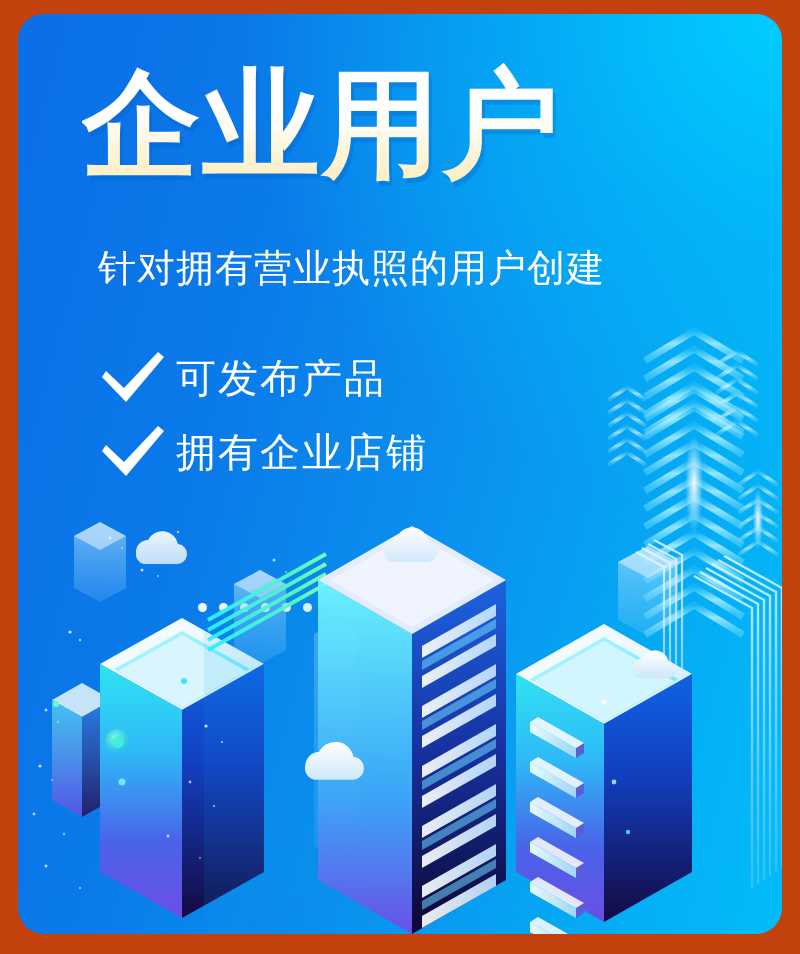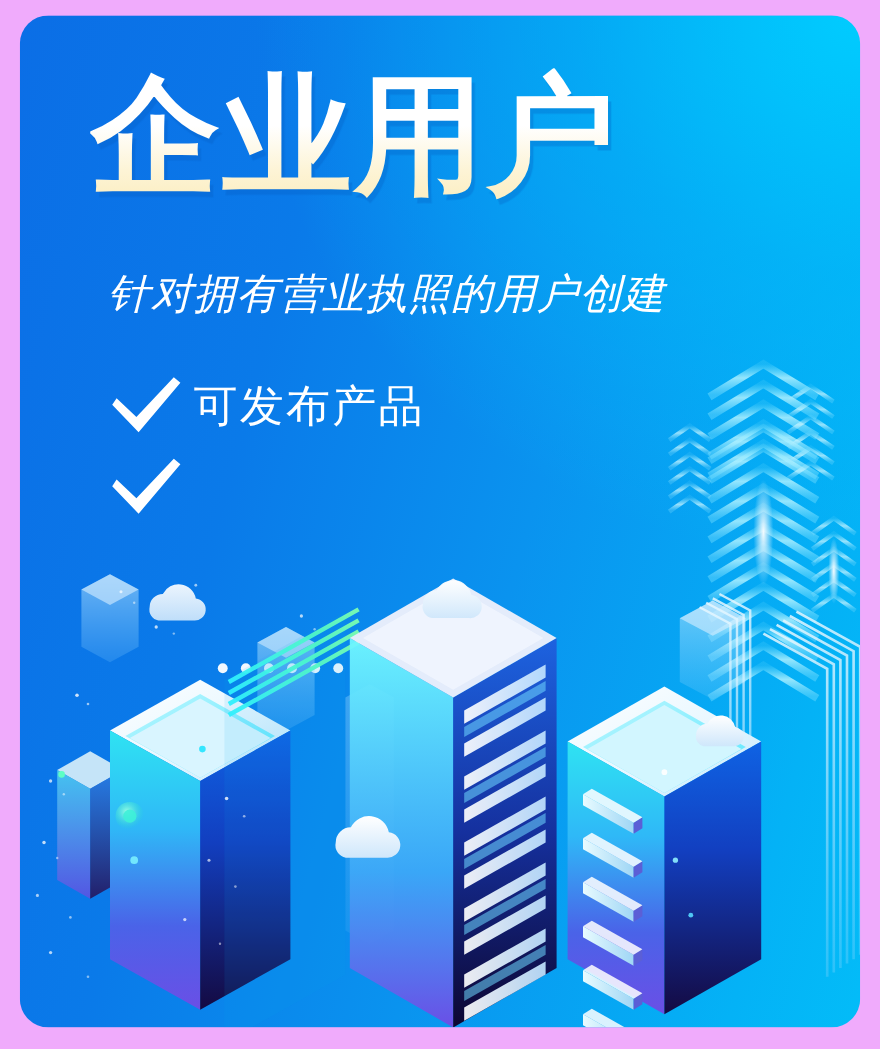--- a/index.html
+++ b/index.html
@@ -2,21 +2,21 @@
 <html><head>
 <meta charset="utf-8">
 <style>
   html,body{margin:0;padding:0;background:#ffffff;}
   body{font-family:"Liberation Sans","DejaVu Sans",sans-serif;}
 
   .card{
     position:relative;
     width:800px;height:954px;
     overflow:hidden;
-    background:#f0abfc;
+    background:#c2410c;
   }
 
   
   .panel{
     position:absolute;
     left:18px;top:14px;right:18px;bottom:20px;
     border-radius:26px;
     overflow:hidden;
     background:
       radial-gradient(120% 90% at 100% 0%, rgba(0,206,255,.95) 0%, rgba(0,190,250,.55) 28%, rgba(0,150,240,0) 60%),
@@ -30,25 +30,25 @@
     font-weight:bold;letter-spacing:2px;
     background:linear-gradient(180deg,#ffffff 0%,#ffffff 42%,#fdf4d6 74%,#fbedbe 100%);
     -webkit-background-clip:text;background-clip:text;
     color:transparent;-webkit-text-fill-color:transparent;
     filter:drop-shadow(3px 5px 0px rgba(3,90,190,.28));
     white-space:nowrap;
   }
   .subtitle{
     position:absolute;left:80px;top:232px;
     font-size:38px;line-height:1.2;letter-spacing:1px;
-    color:#ffffff;white-space:nowrap;font-style:italic;
+    color:#ffffff;white-space:nowrap;
   }
 
   .features{position:absolute;left:78px;top:318px;}
-  .feature{display:flex;align-items:center;height:74px;}
+  .feature{display:flex;align-items:flex-end;height:74px;}
   .check{width:74px;height:56px;flex:0 0 74px;position:relative;}
   .check svg{position:absolute;left:0;top:0;}
   .feature-label{
     font-size:40px;color:#ffffff;letter-spacing:2px;white-space:nowrap;
     margin-left:6px;
   }
 
   .dots{position:absolute;left:180px;top:589px;display:flex;gap:12px;}
   .dots i{display:block;width:9px;height:9px;border-radius:50%;background:#ffffff;opacity:.95;}
 
@@ -150,20 +150,21 @@
         <span class="feature-label">可发布产品</span>
       </div>
 
 
       <div class="feature">
         <span class="check">
           <svg width="74" height="56" viewBox="0 0 74 56" aria-hidden="true">
             <path d="M6 27 L10 21 L28 38 L62 2 L68 7 L30 52 Z" fill="#ffffff"></path>
           </svg>
         </span>
+        <span class="feature-label">拥有企业店铺</span>
       </div>
     </div>
 
     <div class="dots">
       <i></i>
       <i></i>
       <i></i>
       <i></i>
       <i></i>
       <i></i>

